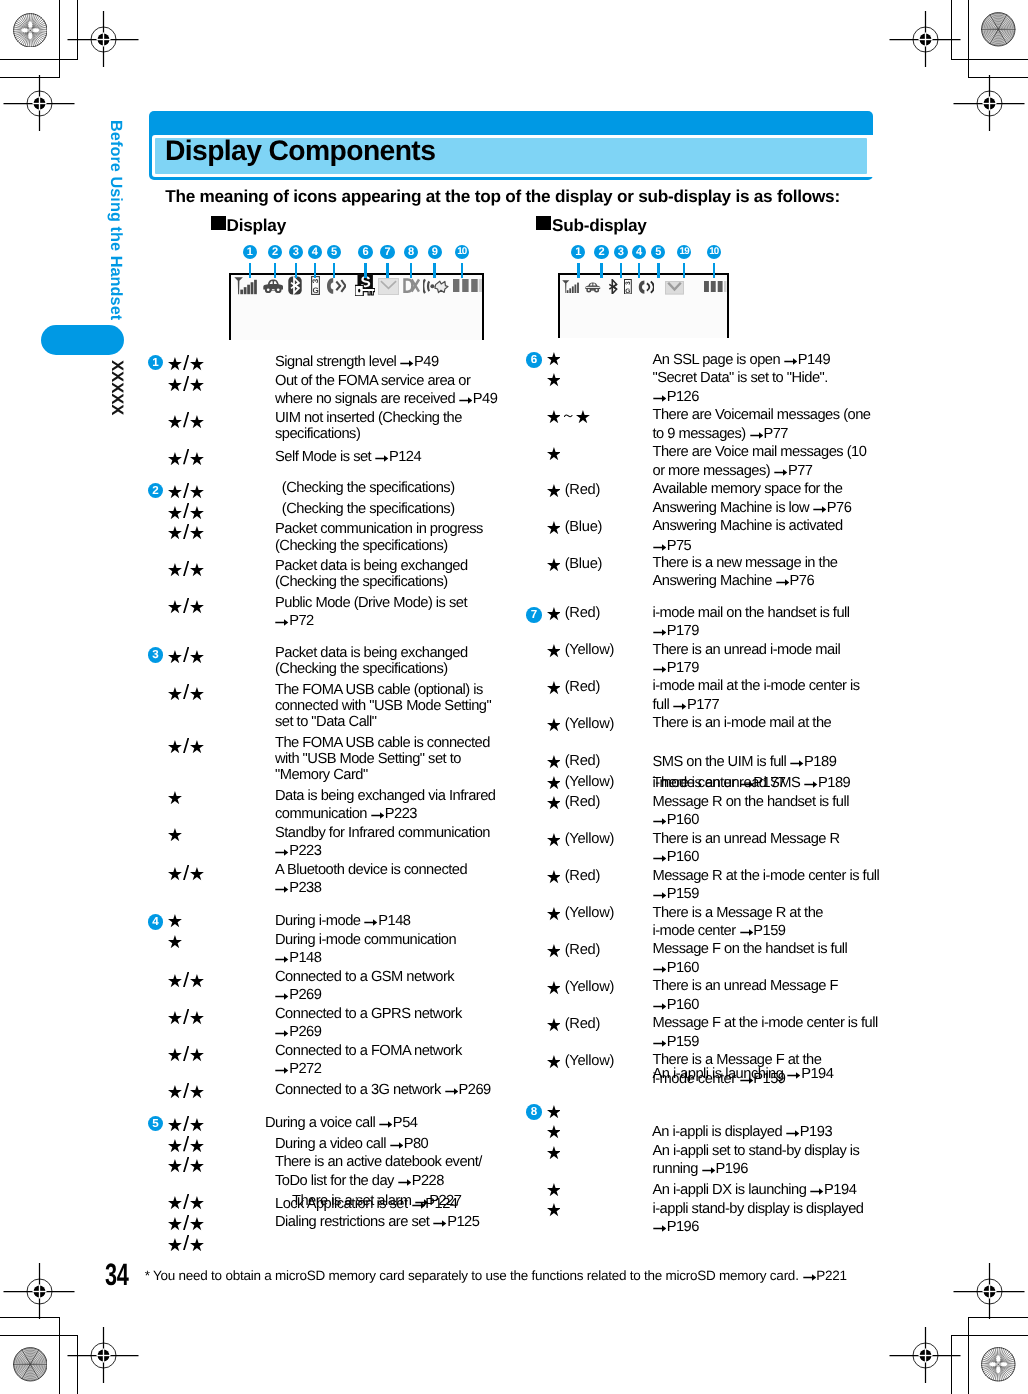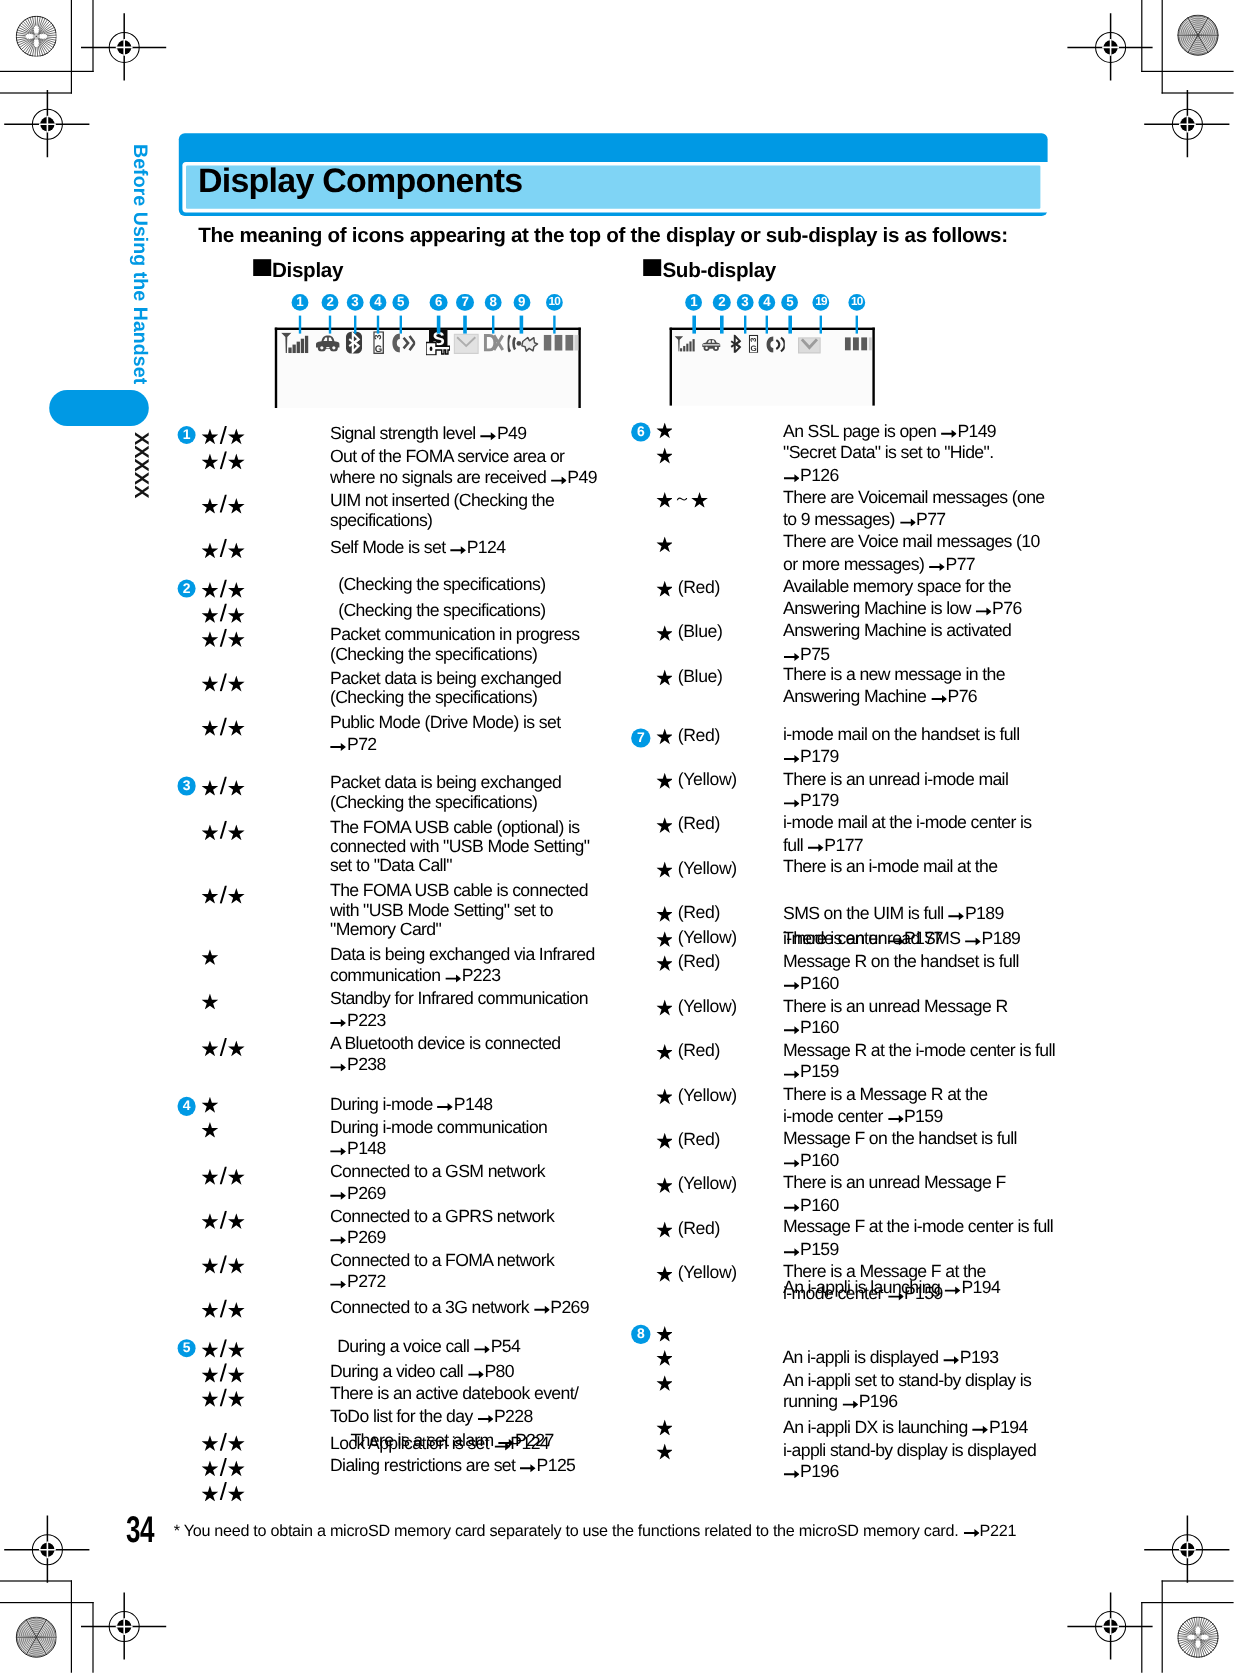--- a/index.html
+++ b/index.html
@@ -863,21 +863,21 @@
         <path d="M0.3 2.7 L9.0 2.7 L9.0 0.15 L13.3 3.5 L9.0 6.85 L9.0 4.3 L0.3 4.3 Z"></path>
       </svg>P269</div>
 <div class="grpnum" style="left:147.5px;top:1115.71px">5</div>
 <div class="ic" style="left:167.5px;top:1115.81px"><svg class="str" width="13.9" height="13.5" viewBox="0 0 100 97">
         <path d="M50 0 L61.8 36.3 L100 36.3 L69.1 58.7 L80.9 95 L50 72.6 L19.1 95 L30.9 58.7 L0 36.3 L38.2 36.3 Z"></path>
       </svg><svg class="sl" width="6.2" height="15.2" viewBox="0 0 6.2 15.2">
         <path d="M4.45 0 L6.2 0 L1.75 15.2 L0 15.2 Z"></path>
       </svg><svg class="str" width="13.9" height="13.5" viewBox="0 0 100 97">
         <path d="M50 0 L61.8 36.3 L100 36.3 L69.1 58.7 L80.9 95 L50 72.6 L19.1 95 L30.9 58.7 L0 36.3 L38.2 36.3 Z"></path>
       </svg></div>
-<div class="tx" style="left:281px;top:1121.11px">During a voice call <svg class="arw" width="13.4" height="7" viewBox="0 0 13.4 7">
+<div class="tx" style="left:265px;top:1121.11px">During a voice call <svg class="arw" width="13.4" height="7" viewBox="0 0 13.4 7">
         <path d="M0.3 2.7 L9.0 2.7 L9.0 0.15 L13.3 3.5 L9.0 6.85 L9.0 4.3 L0.3 4.3 Z"></path>
       </svg>P54</div>
 <div class="ic" style="left:167.5px;top:1136.44px"><svg class="str" width="13.9" height="13.5" viewBox="0 0 100 97">
         <path d="M50 0 L61.8 36.3 L100 36.3 L69.1 58.7 L80.9 95 L50 72.6 L19.1 95 L30.9 58.7 L0 36.3 L38.2 36.3 Z"></path>
       </svg><svg class="sl" width="6.2" height="15.2" viewBox="0 0 6.2 15.2">
         <path d="M4.45 0 L6.2 0 L1.75 15.2 L0 15.2 Z"></path>
       </svg><svg class="str" width="13.9" height="13.5" viewBox="0 0 100 97">
         <path d="M50 0 L61.8 36.3 L100 36.3 L69.1 58.7 L80.9 95 L50 72.6 L19.1 95 L30.9 58.7 L0 36.3 L38.2 36.3 Z"></path>
       </svg></div>
 <div class="tx" style="left:275.0px;top:1141.74px">During a video call <svg class="arw" width="13.4" height="7" viewBox="0 0 13.4 7">

